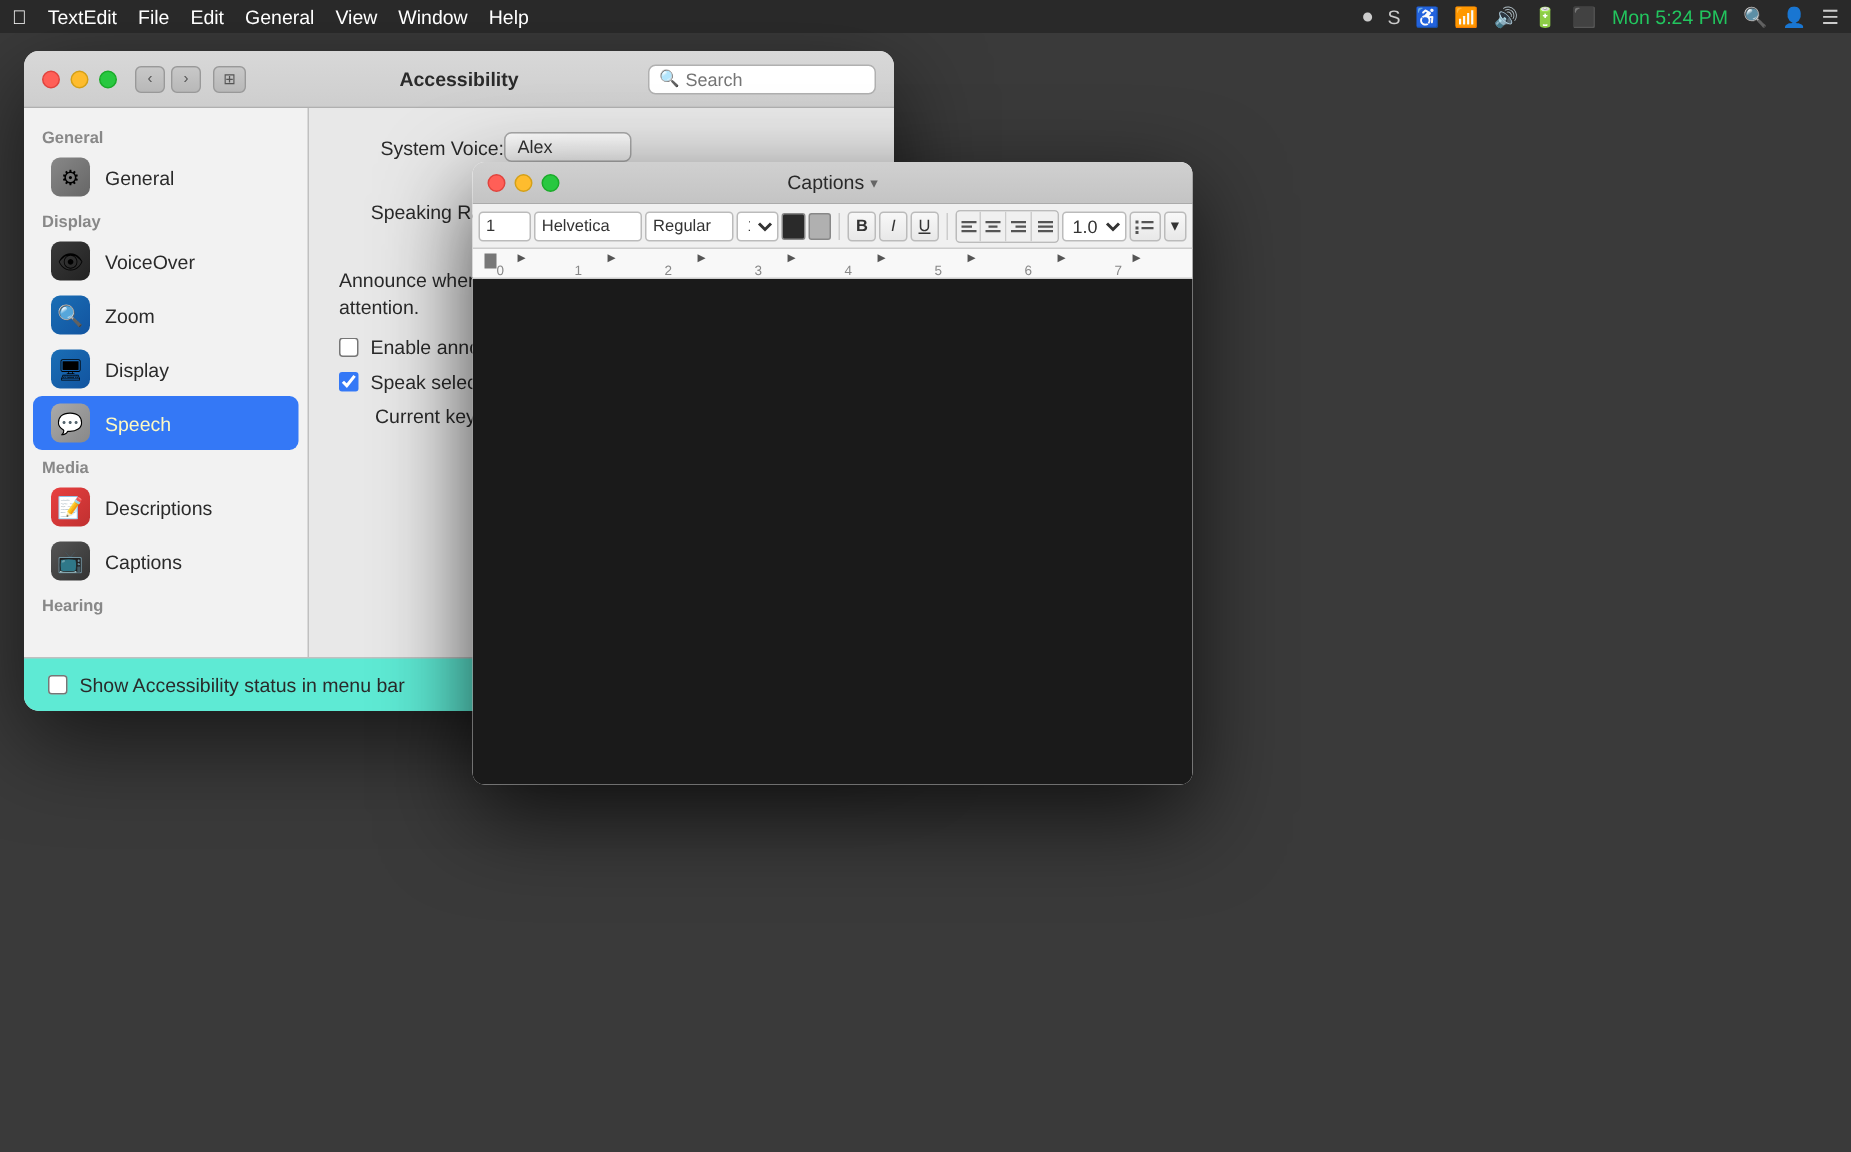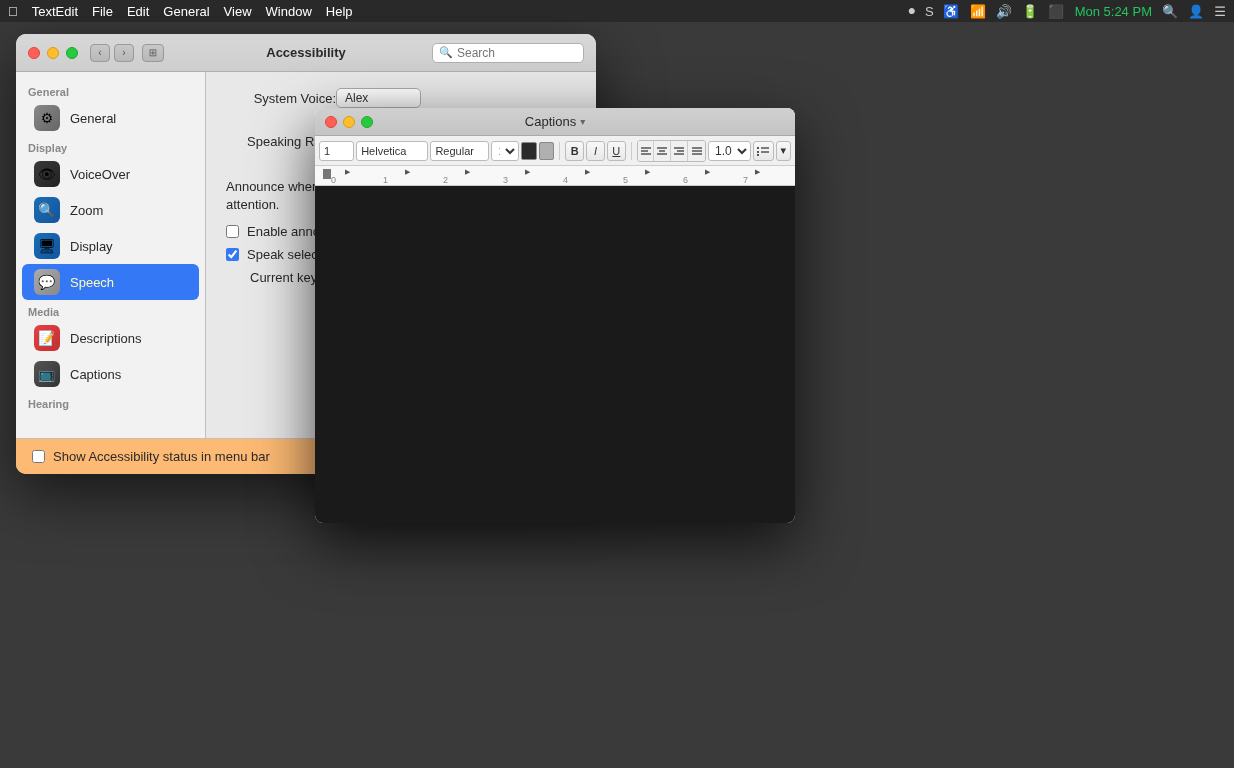--- a/index.html
+++ b/index.html
@@ -261,21 +261,21 @@
     }
     .current-key {
       font-size: 13px;
       color: #2a2a2a;
       margin-left: 24px;
     }
 
     .acc-footer {
       height: 36px;
       border-top: 1px solid #c0c0c0;
-      background: #fdba74;
+      background: #5eead4;
       display: flex;
       align-items: center;
       padding: 0 16px;
       gap: 8px;
     }
     .acc-footer input[type="checkbox"] { cursor: pointer; }
     .footer-label {
       font-size: 13px;
       color: #2a2a2a;
     }

